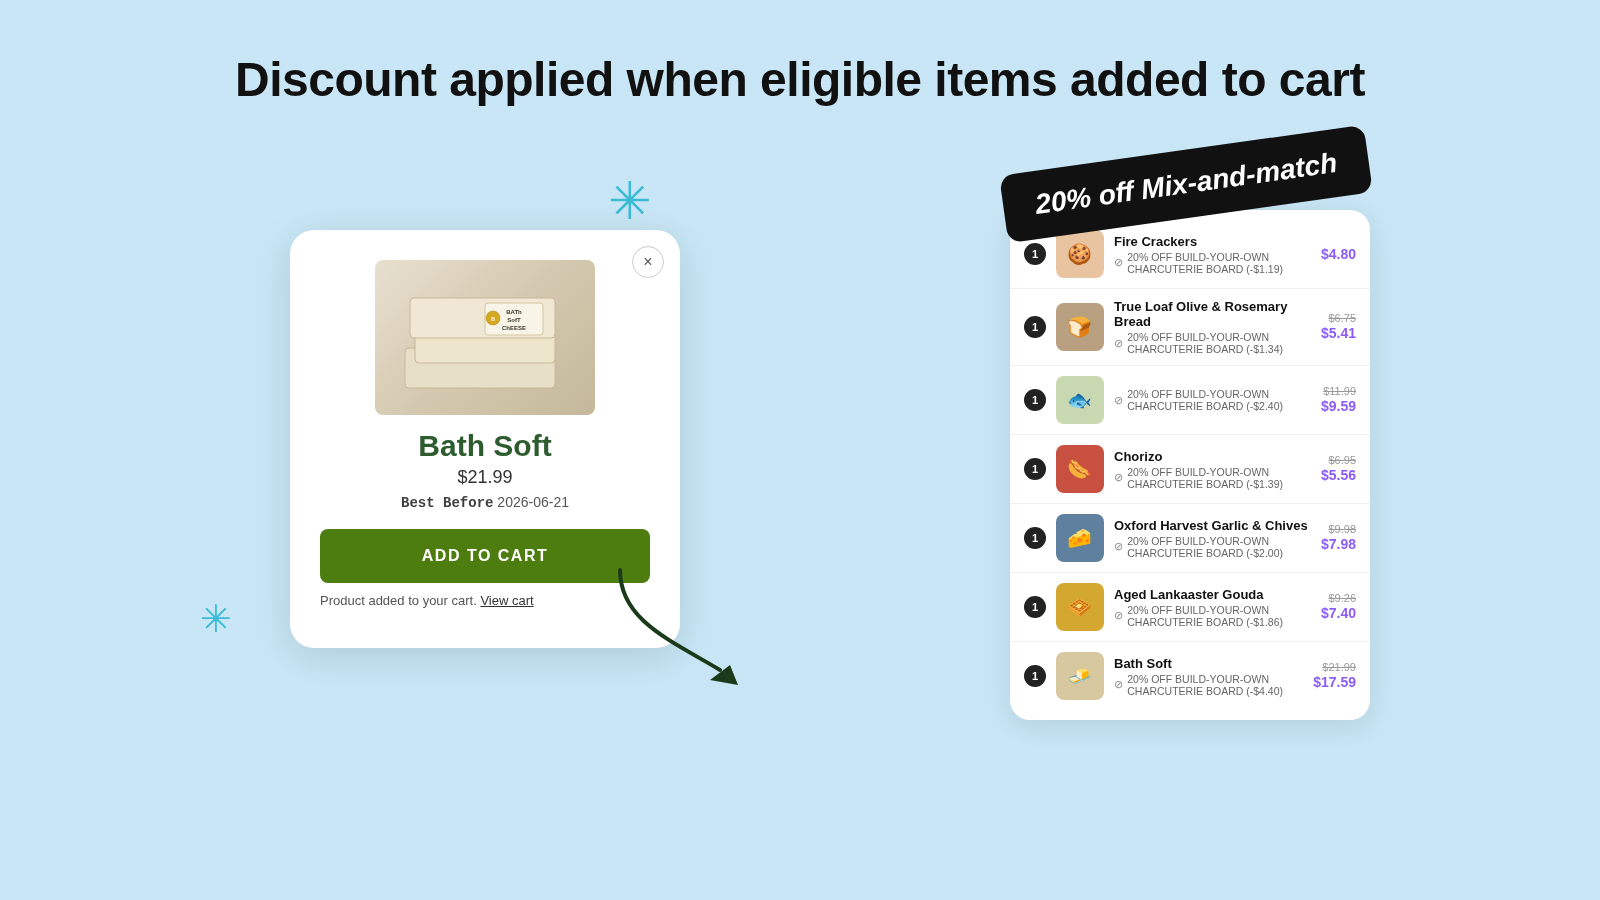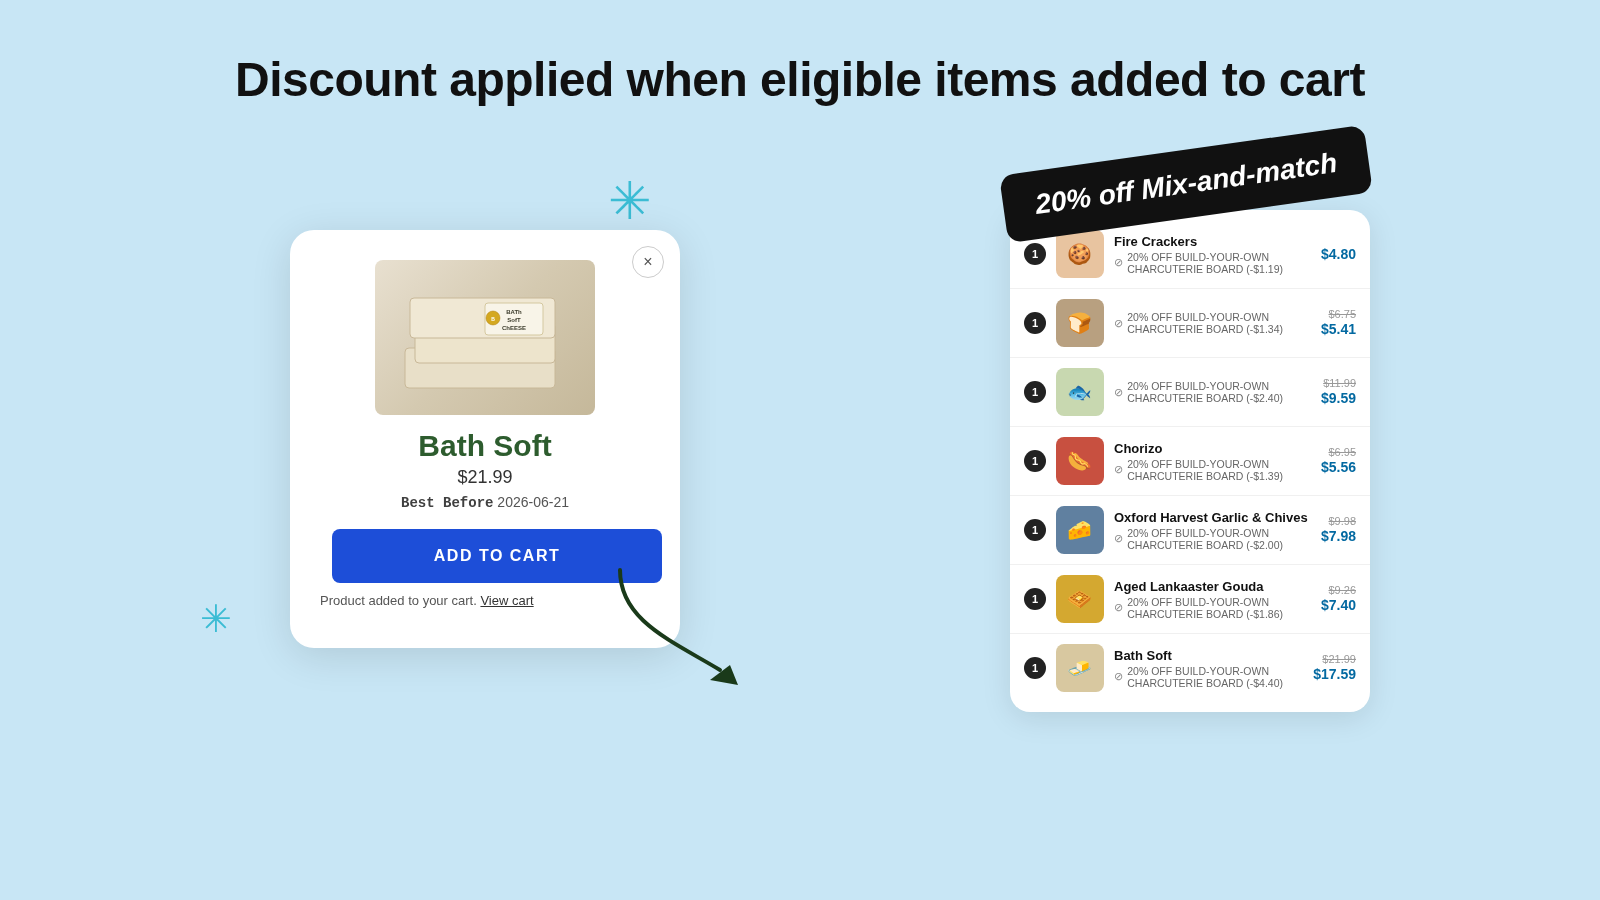--- a/index.html
+++ b/index.html
@@ -108,32 +108,31 @@
     .best-before {
       text-align: center;
       font-size: 14px;
       color: #555;
       margin-bottom: 18px;
     }
     .best-before strong { color: #404040; font-family: Liberation Mono, monospace; }
 
     .add-to-cart-btn {
       width: 100%;
-      background: #1d4ed8;
+      background: #4d7c0f;
       color: #fff;
       border: none;
       border-radius: 8px;
       padding: 18px;
       font-size: 16px;
       font-weight: 700;
       letter-spacing: 1.5px;
       text-transform: uppercase;
       cursor: pointer;
       margin-bottom: 10px;
-      margin-left: 12px;
     }
 
     .cart-message {
       text-align: left;
       font-size: 13px;
       color: #555;
       margin-bottom: 16px;
     }
     .cart-message a {
       color: #333;
@@ -258,21 +257,21 @@
     .price-original {
       font-size: 11px;
       color: #999;
       text-decoration: line-through;
       display: block;
     }
 
     .price-discounted {
       font-size: 14px;
       font-weight: 700;
-      color: #0369a1;
+      color: #8b5cf6;
     }
 
     
     .img-fire-crackers { background: #e8c4a0; }
     .img-olive-bread { background: #b8a080; }
     .img-sturgeon { background: #c8d8b0; }
     .img-chorizo { background: #c85040; }
     .img-garlic-chives { background: #6080a0; }
     .img-gouda { background: #d4a830; }
     .img-bath-soft { background: #d8c8a0; }
@@ -350,20 +349,21 @@
         
         <span class="price-discounted">$4.80</span>
       </div>
     </div>
     <div class="cart-item">
       <div class="cart-item-badge">1</div>
       <div class="cart-item-img">
         <div class="cart-item-img-inner img-olive-bread">🍞</div>
       </div>
       <div class="cart-item-info">
+        <div class="cart-item-name">True Loaf Olive &amp; Rosemary Bread</div>
         <div class="cart-item-discount">
           <span class="discount-icon">⊘</span>
           <span>20% OFF BUILD-YOUR-OWN CHARCUTERIE BOARD (-$1.34)</span>
         </div>
       </div>
       <div class="cart-item-prices">
         <span class="price-original">$6.75</span>
         <span class="price-discounted">$5.41</span>
       </div>
     </div>

